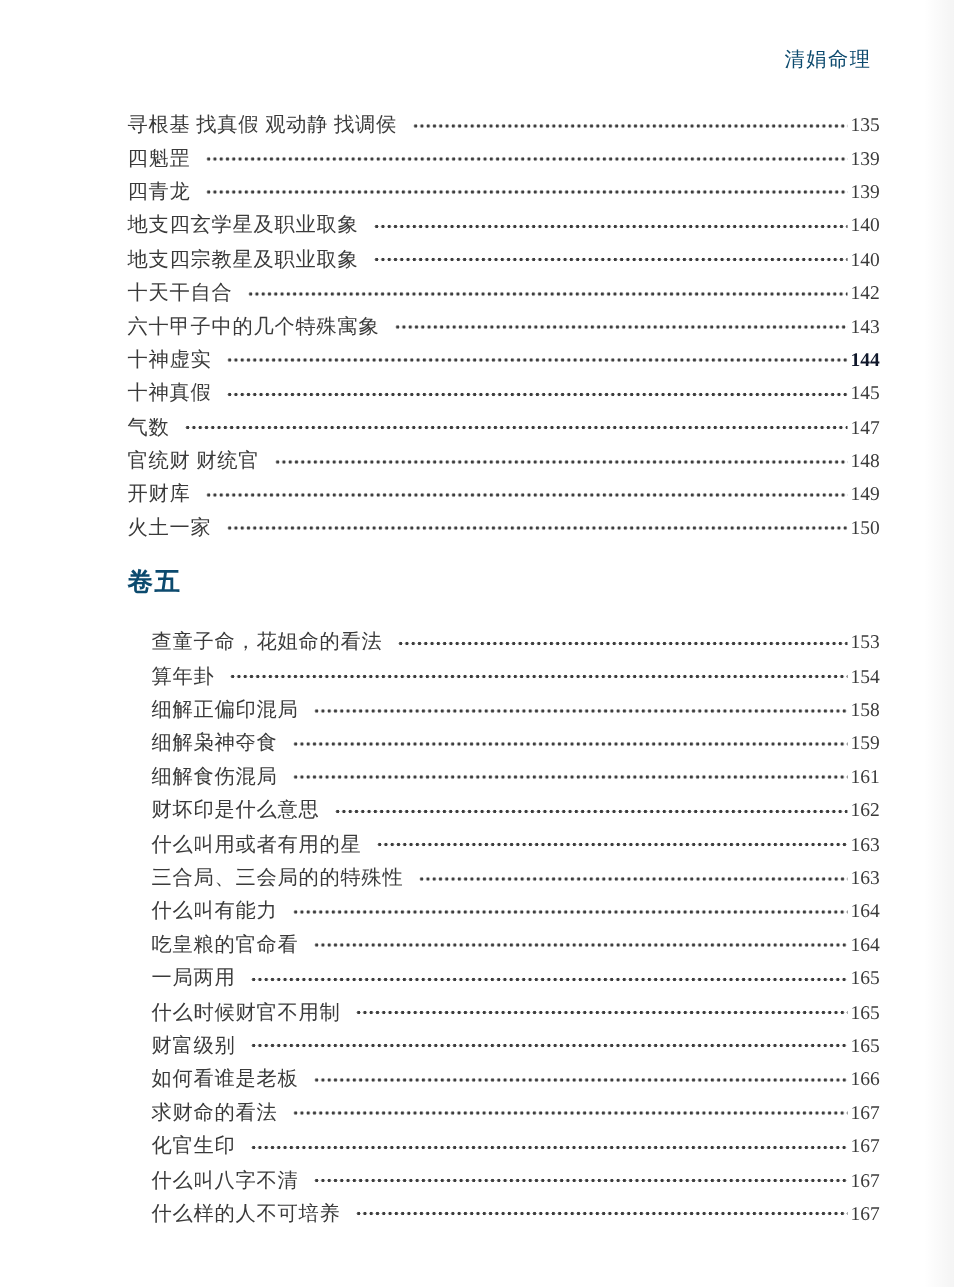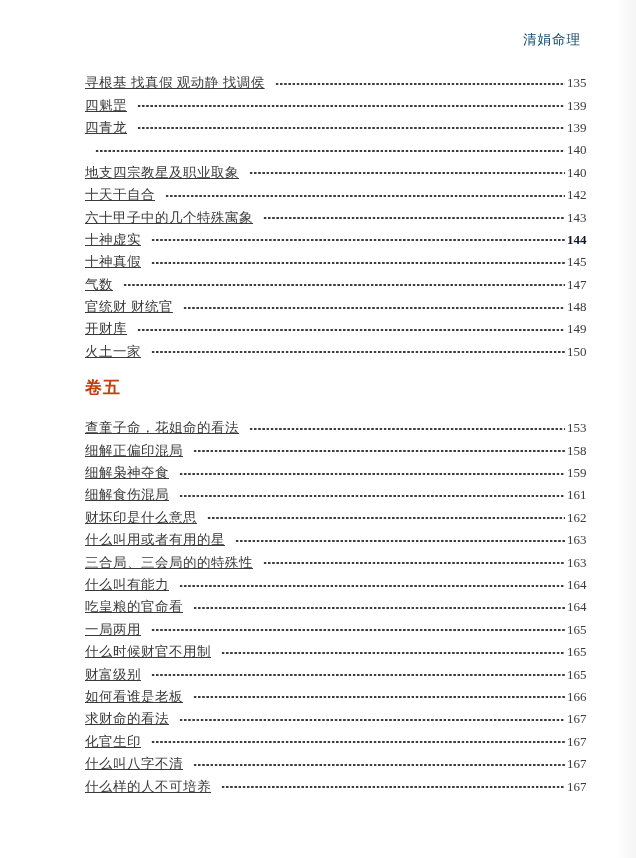--- a/index.html
+++ b/index.html
@@ -45,21 +45,20 @@
   .toc-row {
     height: 22.4px;
     display: flex;
     align-items: center;
     white-space: nowrap;
   }
   .toc-title {
     font-size: 13.5px;
     letter-spacing: 0.5px;
     color: #3a3a3a;
-    text-decoration: underline;
   }
   .toc-dots {
     flex: 1;
     height: 6px;
     margin: 1px 2px 0 10px;
     background-image: radial-gradient(circle, #3d3d3d 1px, rgba(0,0,0,0) 1.35px);
     background-size: 4.2px 6px;
     background-repeat: repeat-x;
     background-position: left center;
   }
@@ -73,25 +72,26 @@
     font-weight: bold;
     color: #0f172a;
   }
   .section-heading {
     margin-top: 12px;
     height: 26px;
     line-height: 26px;
     font-family: "Liberation Sans", "DejaVu Sans", sans-serif;
     font-weight: bold;
     font-size: 17px;
-    color: #c2410c;
+    color: #0c4a6e;
     letter-spacing: 1px;
   }
   .toc-list.second {
     margin-top: 16px;
+    margin-left: 16px;
   }
 </style>
 </head>
 <body>
 
 <div class="edge-shade"></div>
 
 <div class="running-header">清娟命理</div>
 
 <div class="content">
@@ -110,20 +110,21 @@
         <span class="toc-page">139</span>
       </div>
 
       <div class="toc-row">
         <span class="toc-title">四青龙</span>
         <span class="toc-dots"></span>
         <span class="toc-page">139</span>
       </div>
 
       <div class="toc-row">
+        <span class="toc-title">地支四玄学星及职业取象</span>
         <span class="toc-dots"></span>
         <span class="toc-page">140</span>
       </div>
 
       <div class="toc-row">
         <span class="toc-title">地支四宗教星及职业取象</span>
         <span class="toc-dots"></span>
         <span class="toc-page">140</span>
       </div>
 
@@ -179,20 +180,25 @@
   <div class="section-heading">卷五</div>
 
   <div class="toc-list second">
 
       <div class="toc-row">
         <span class="toc-title">查童子命，花姐命的看法</span>
         <span class="toc-dots"></span>
         <span class="toc-page">153</span>
       </div>
 
+      <div class="toc-row">
+        <span class="toc-title">算年卦</span>
+        <span class="toc-dots"></span>
+        <span class="toc-page">154</span>
+      </div>
 
       <div class="toc-row">
         <span class="toc-title">细解正偏印混局</span>
         <span class="toc-dots"></span>
         <span class="toc-page">158</span>
       </div>
 
       <div class="toc-row">
         <span class="toc-title">细解枭神夺食</span>
         <span class="toc-dots"></span>

